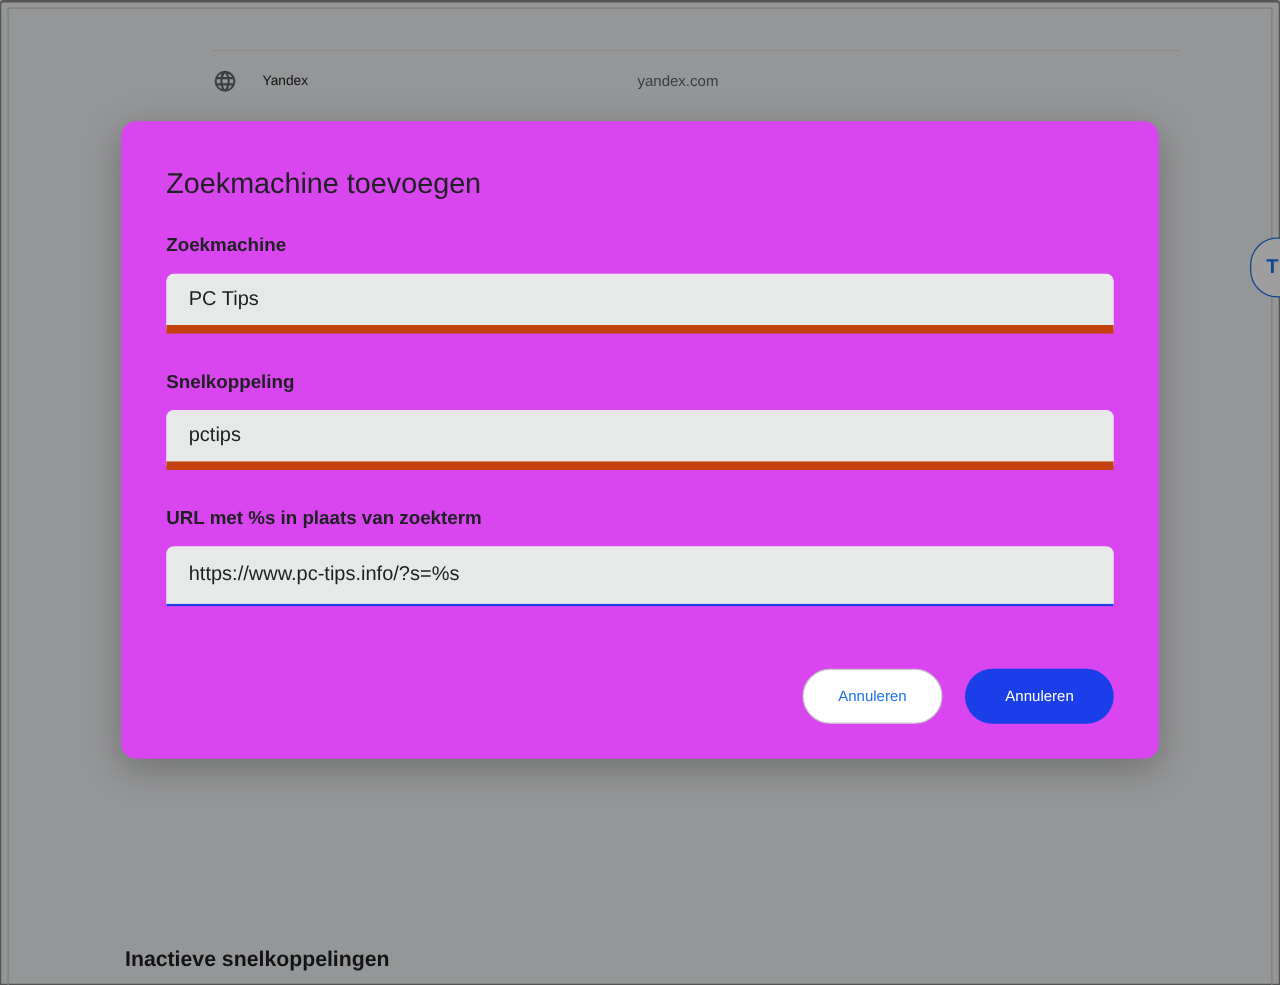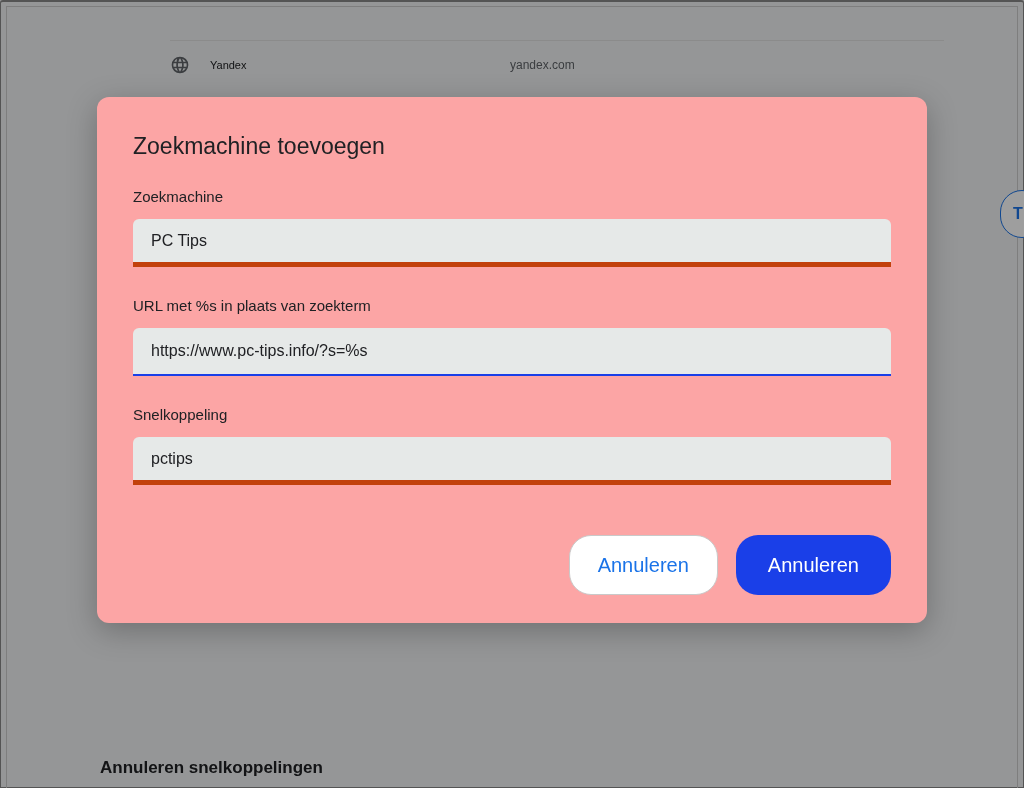--- a/index.html
+++ b/index.html
@@ -29,42 +29,42 @@
       border: 1px solid #1a73e8; border-radius: 24px; background: #fff;
       color: #1a73e8; display: flex; align-items: center; padding-left: 12px; font-weight: 600;
     }
     .scrim {
       position: absolute; inset: 0; background: rgba(0,0,0,0.38);
     }
 
     
     .dialog {
       position: absolute; left: 97px; top: 97px; width: 830px;
-      background: #fca5a5; border-radius: 12px; padding: 36px 36px 28px 36px;
+      background: #d946ef; border-radius: 12px; padding: 36px 36px 28px 36px;
       box-shadow: 0 8px 30px rgba(0,0,0,0.25);
     }
     .dialog h1 {
       font-size: 23px; font-weight: 400; color: #202124; margin-bottom: 28px;
     }
     .field-label {
-      font-size: 15px; font-weight: 400; color: #202124; margin-bottom: 14px; display: block;
+      font-size: 15px; font-weight: 700; color: #202124; margin-bottom: 14px; display: block;
     }
     .text-field {
       width: 100%; height: 48px; background: #e6e9e8; border: none;
-      border-bottom: 5px solid #c2410c; border-radius: 6px 6px 0 0;
+      border-bottom: 7px solid #c2410c; border-radius: 6px 6px 0 0;
       padding: 0 18px; font-size: 16px; color: #202124; outline: none;
       font-family: inherit;
     }
     .text-field.focused { border-bottom: 2px solid #1a3fe8; }
     .field-group { margin-bottom: 30px; }
     .dialog-actions {
       display: flex; justify-content: flex-end; gap: 18px; margin-top: 50px;
     }
     .btn {
-      height: 60px; padding: 0 28px; border-radius: 22px; font-size: 20px;
+      height: 44px; padding: 0 28px; border-radius: 22px; font-size: 12px;
       font-weight: 500; cursor: pointer; display: inline-flex; align-items: center;
       font-family: inherit;
     }
     .btn-outline {
       background: #fff; color: #1a73e8; border: 1px solid #c9c9c9;
     }
     .btn-primary {
       background: #1a3fe8; color: #fff; border: none; padding: 0 32px;
     }
     .input-wrap { position: relative; }
@@ -84,46 +84,46 @@
         </svg>
     </span>
     <span class="engine-name">Yandex</span>
     <span class="engine-domain">yandex.com</span>
   </div>
 
   <div class="right-pill">
     <span>T</span>
   </div>
 
-  <div class="section-heading">Annuleren snelkoppelingen</div>
+  <div class="section-heading">Inactieve snelkoppelingen</div>
 </div>
 
 <div class="scrim"></div>
 
 <div class="dialog">
   <h1>Zoekmachine toevoegen</h1>
 
   <div class="field-group">
     <label class="field-label">Zoekmachine</label>
     <div class="input-wrap">
       <input class="text-field" type="text" value="PC Tips" style="">
     </div>
   </div>
 
   <div class="field-group">
-    <label class="field-label">URL met %s in plaats van zoekterm</label>
+    <label class="field-label">Snelkoppeling</label>
     <div class="input-wrap">
-      <input class="text-field focused" type="text" value="https://www.pc-tips.info/?s=%s" style="">
+      <input class="text-field" type="text" value="pctips" style="">
     </div>
   </div>
 
   <div class="field-group">
-    <label class="field-label">Snelkoppeling</label>
+    <label class="field-label">URL met %s in plaats van zoekterm</label>
     <div class="input-wrap">
-      <input class="text-field" type="text" value="pctips" style="">
+      <input class="text-field focused" type="text" value="https://www.pc-tips.info/?s=%s" style="">
     </div>
   </div>
 
   <div class="dialog-actions">
     <button class="btn btn-outline">Annuleren</button>
     <button class="btn btn-primary">Annuleren</button>
   </div>
 </div>
 
 </body></html>

